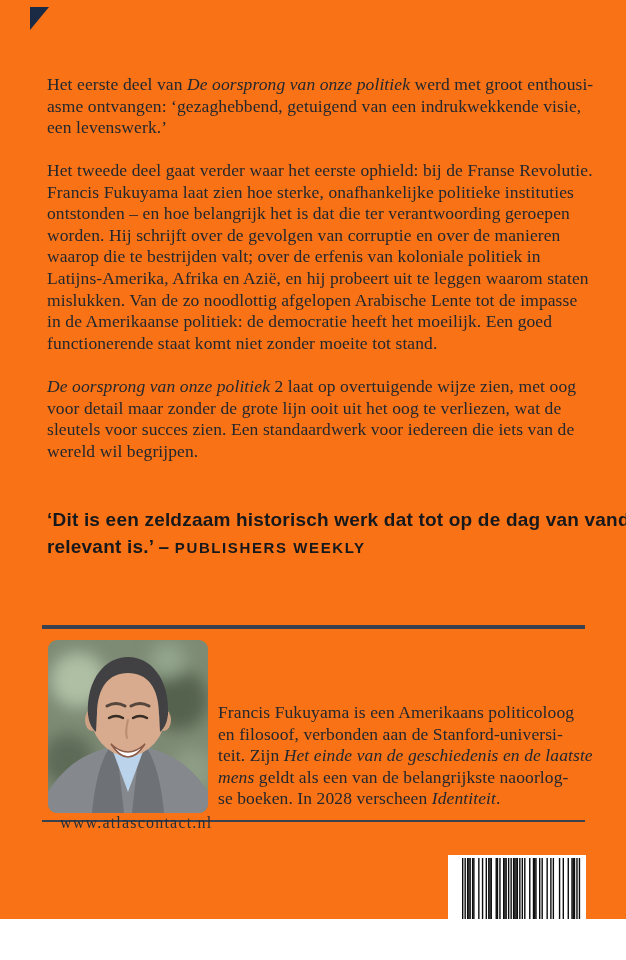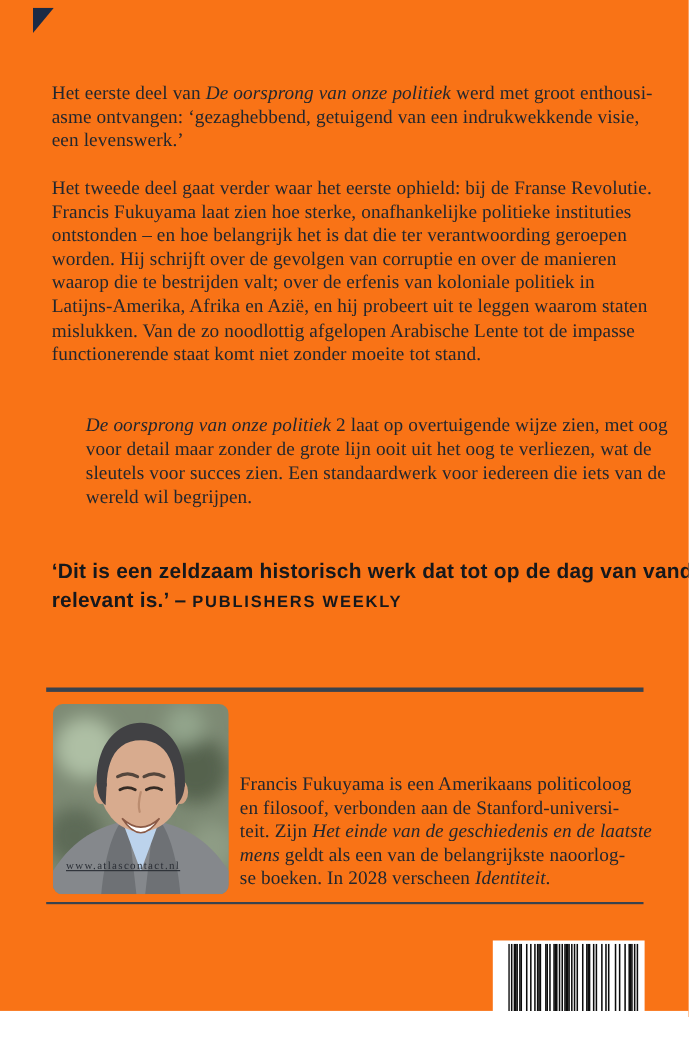--- a/index.html
+++ b/index.html
@@ -11,42 +11,42 @@
   }
   .corner{position:absolute;left:30px;top:7px;}
   .para{
     position:absolute;left:47px;color:#23272e;
     font-size:17.5px;line-height:21.6px;letter-spacing:0.1px;
   }
   .line{white-space:pre;}
   .it{font-style:italic;}
   .p1{top:74px;}
   .p2{top:160px;}
-  .p3{top:376px;margin-left:31px;}
+  .p3{top:376px;}
   .quote{
     position:absolute;left:47px;top:506px;color:#16181c;
     font-family:"Liberation Sans", sans-serif;font-weight:600;
     font-size:19px;line-height:27px;letter-spacing:0.2px;
   }
   .quote .sc{font-size:15px;letter-spacing:1.6px;}
   .rule{position:absolute;left:42px;width:543px;background:#39424e;}
   .rule-top{top:625px;height:4px;}
   .rule-bottom{top:820px;height:2px;}
   .photo{
     position:absolute;left:48px;top:640px;width:160px;height:173px;
     border-radius:9px;overflow:hidden;
   }
   .photo svg{display:block;}
   .bio{
     position:absolute;left:218px;top:702px;color:#23272e;
     font-size:17.5px;line-height:21.6px;letter-spacing:0.1px;
   }
   .website{
-    position:absolute;left:60px;top:782px;color:#2a2e35;
-    font-size:10px;letter-spacing:1.2px;text-decoration:underline;
+    position:absolute;left:60px;top:814px;color:#2a2e35;
+    font-size:16px;letter-spacing:1.2px;
   }
   .barcode{position:absolute;left:448px;top:855px;width:138px;height:92px;background:#fff;}
   .barcode svg{position:absolute;left:14px;top:3px;}
   .bc-d{
     position:absolute;top:69px;color:#0c0c0c;
     font-family:"DejaVu Sans Mono", monospace;font-size:15px;line-height:15px;
   }
   .bc-lead{left:0px;}
   .bc-g1{left:12px;}
   .bc-g2{left:76px;}
@@ -66,20 +66,21 @@
       <div class="line"><span>een levenswerk.’</span></div>
     </div>
   <div class="para p2">
       <div class="line"><span>Het tweede deel gaat verder waar het eerste ophield: bij de Franse Revolutie.</span></div>
       <div class="line"><span>Francis Fukuyama laat zien hoe sterke, onafhankelijke politieke instituties</span></div>
       <div class="line"><span>ontstonden – en hoe belangrijk het is dat die ter verantwoording geroepen</span></div>
       <div class="line"><span>worden. Hij schrijft over de gevolgen van corruptie en over de manieren</span></div>
       <div class="line"><span>waarop die te bestrijden valt; over de erfenis van koloniale politiek in</span></div>
       <div class="line"><span>Latijns-Amerika, Afrika en Azië, en hij probeert uit te leggen waarom staten</span></div>
       <div class="line"><span>mislukken. Van de zo noodlottig afgelopen Arabische Lente tot de impasse</span></div>
+      <div class="line"><span>in de Amerikaanse politiek: de democratie heeft het moeilijk. Een goed</span></div>
       <div class="line"><span>functionerende staat komt niet zonder moeite tot stand.</span></div>
     </div>
   <div class="para p3">
       <div class="line"><span class="it">De oorsprong van onze politiek</span><span> 2 laat op overtuigende wijze zien, met oog</span></div>
       <div class="line"><span>voor detail maar zonder de grote lijn ooit uit het oog te verliezen, wat de</span></div>
       <div class="line"><span>sleutels voor succes zien. Een standaardwerk voor iedereen die iets van de</span></div>
       <div class="line"><span>wereld wil begrijpen.</span></div>
     </div>
 
   <div class="quote">

